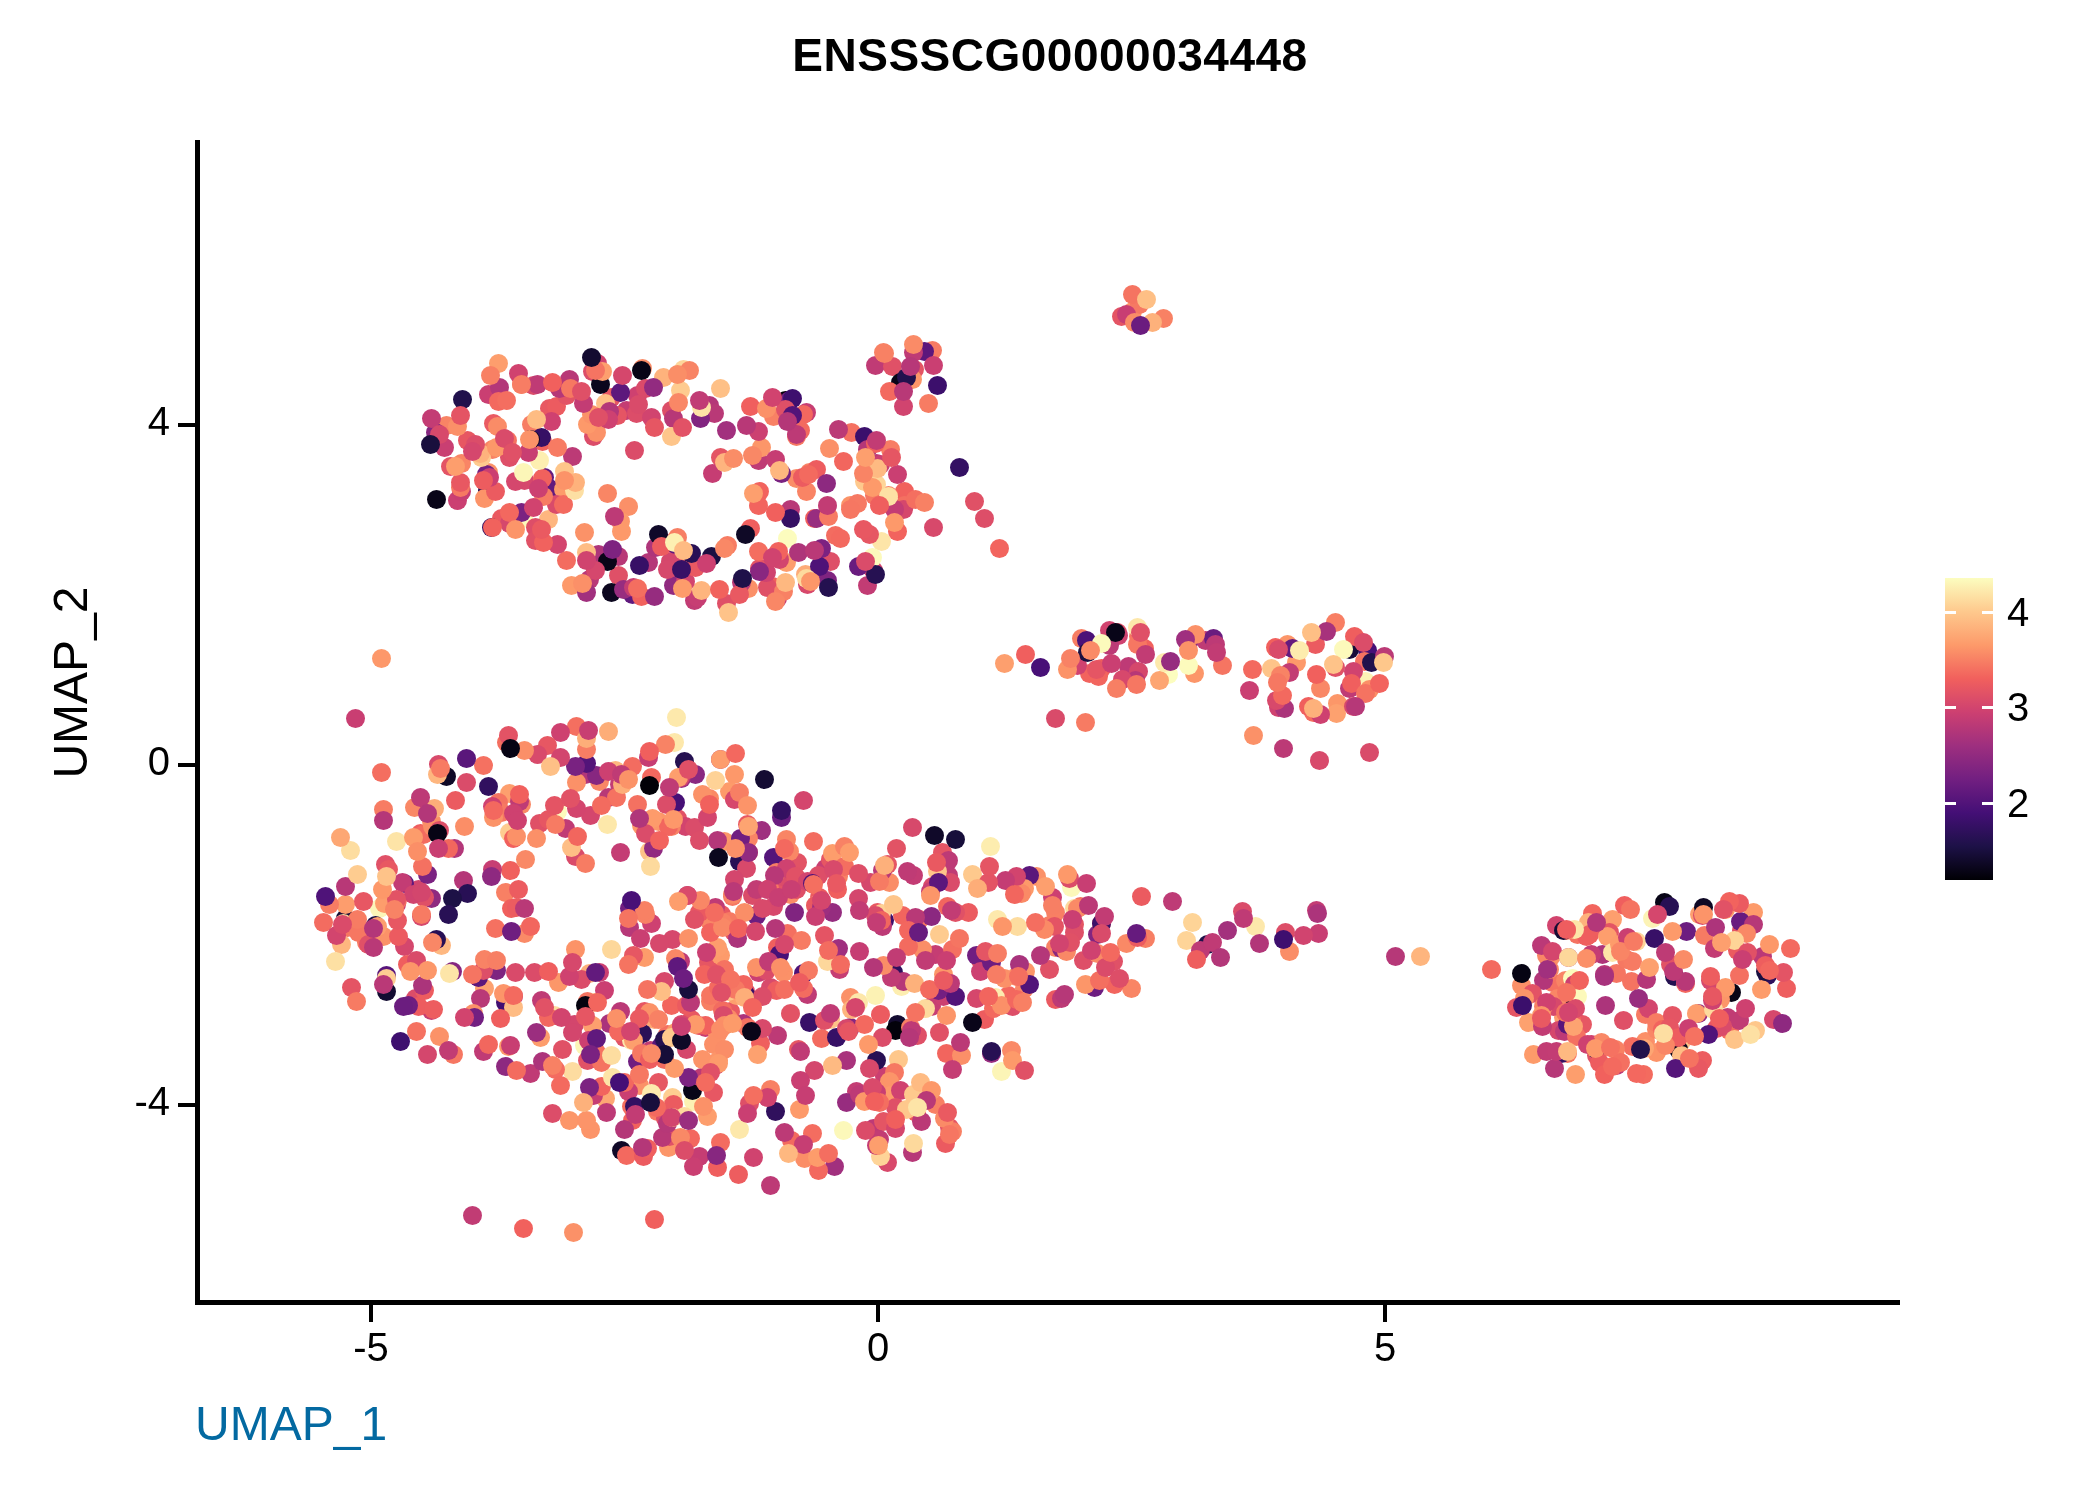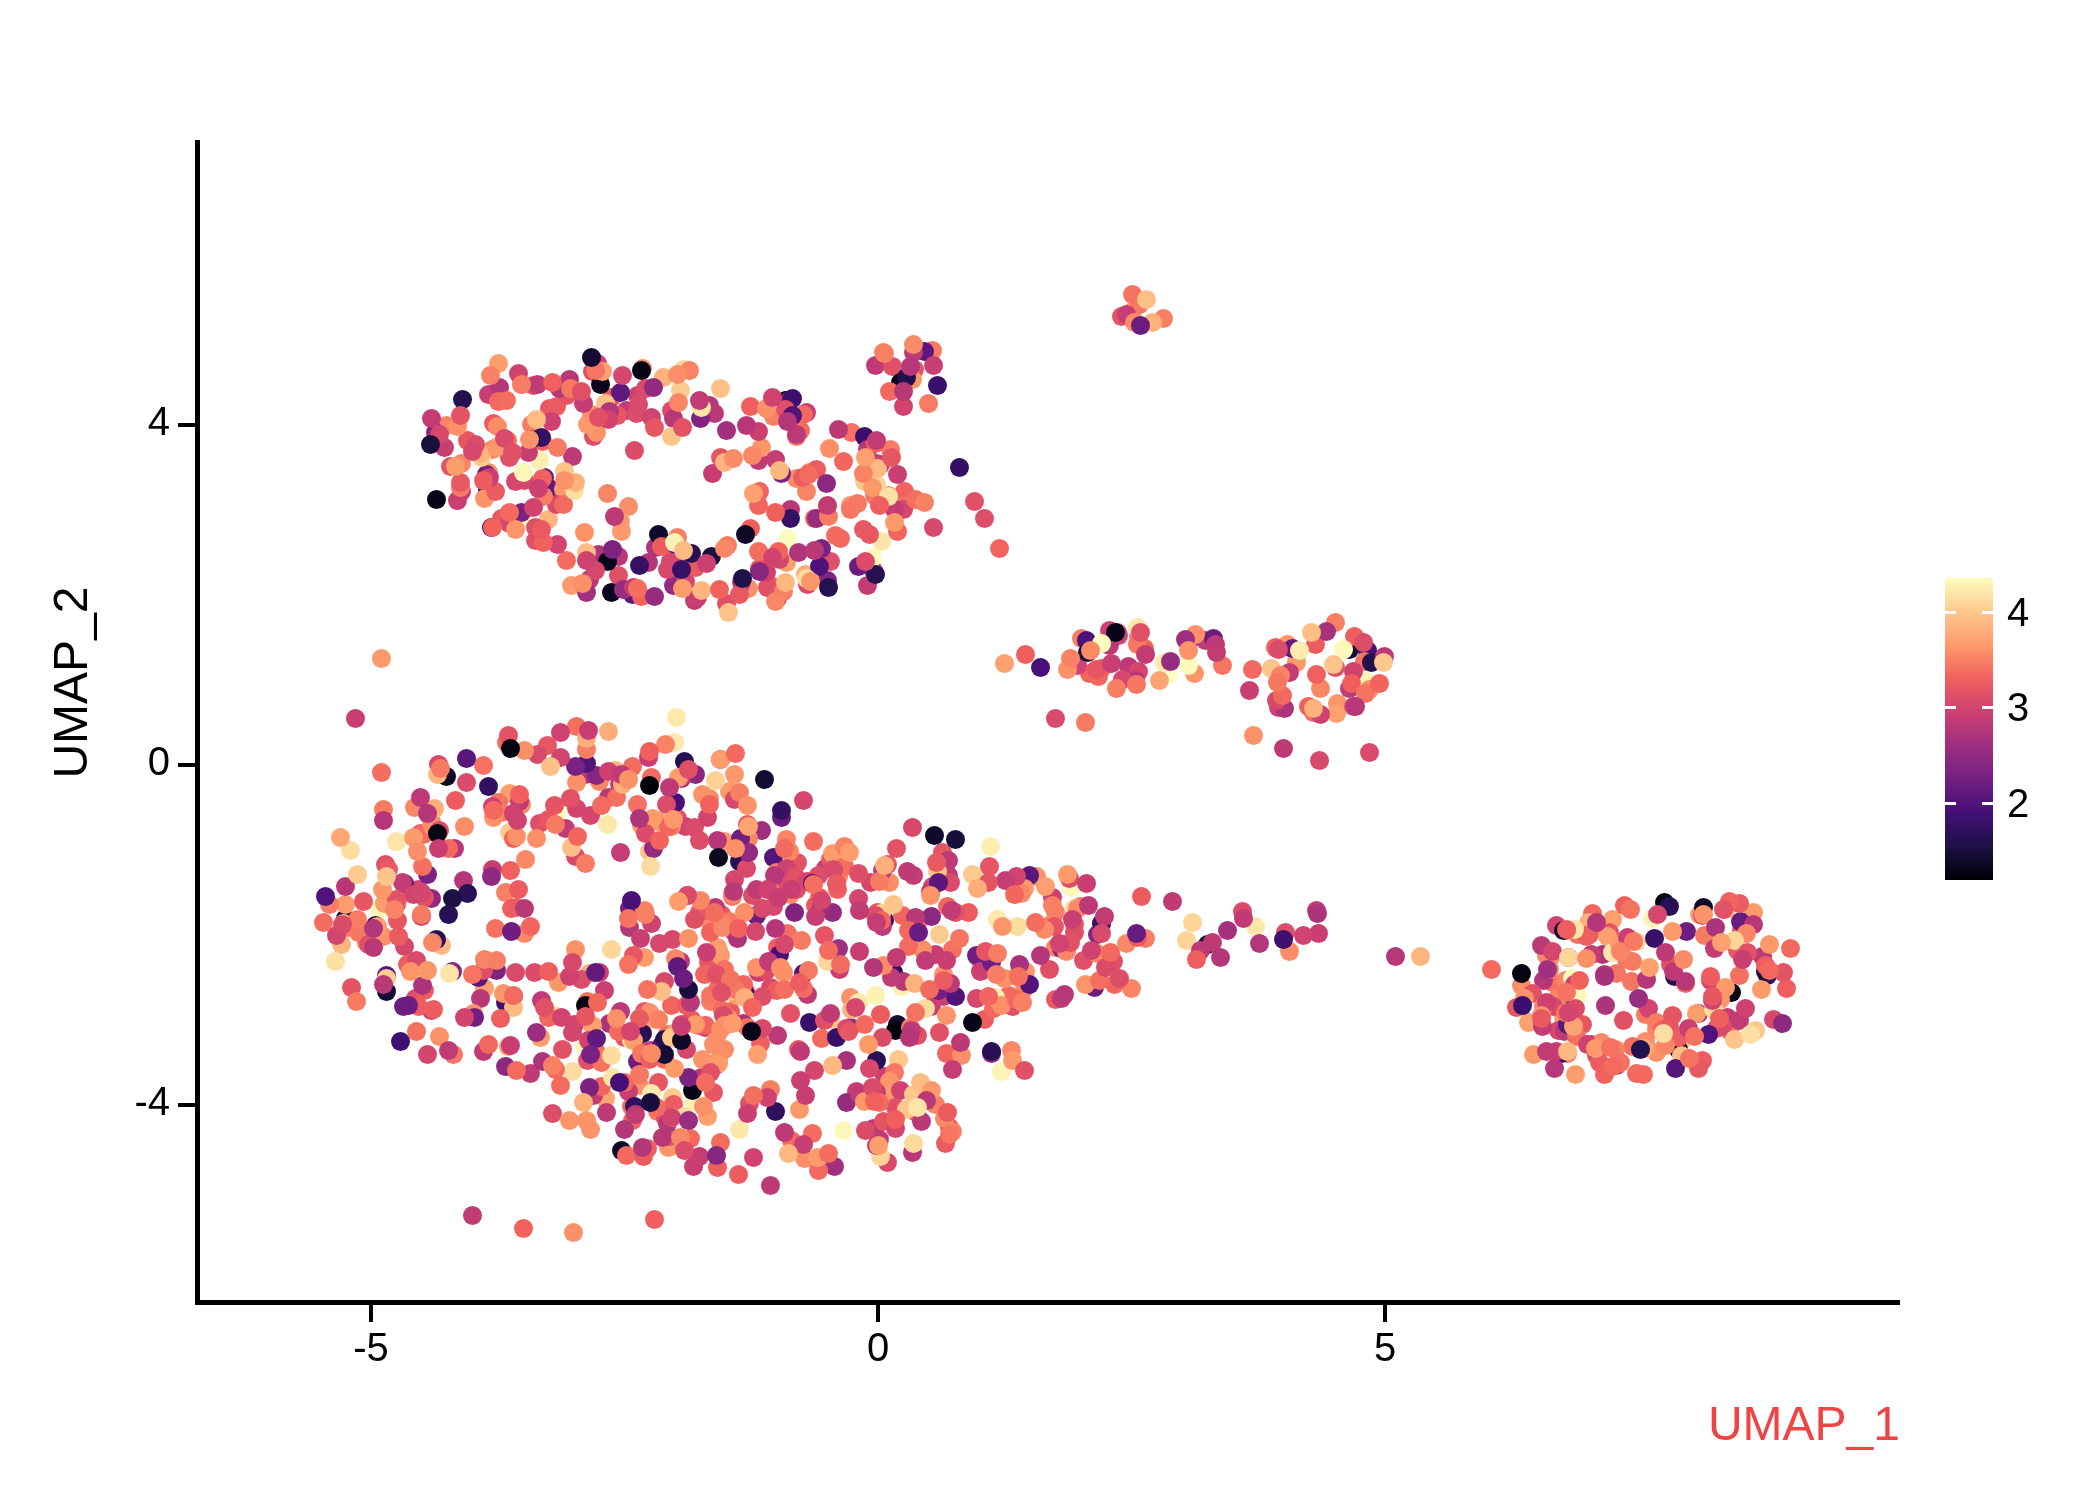--- a/index.html
+++ b/index.html
@@ -69,22 +69,22 @@
     font-size:40px;color:#000;
     text-align:center;
     white-space:nowrap;
   }
 
   
   .axis-title-x{
     position:absolute;
     left:195px;width:1705px;
     top:1396px;
-    text-align:right;
-    font-size:48px;color:#ef4444;
+    text-align:left;
+    font-size:48px;color:#0369a1;
   }
   .axis-title-y{
     position:absolute;
     left:-330px;top:655px;
     width:800px;
     transform:rotate(-90deg);
     transform-origin:center center;
     text-align:center;
     font-size:48px;color:#000;
   }
@@ -122,20 +122,21 @@
     color:#000000;
     transform:translateY(-50%);
     white-space:nowrap;
   }
 </style>
 </head>
 <body>
 
 <div id="plot-root">
 
+  <div class="plot-title">ENSSSCG00000034448</div>
 
   <div class="panel">
     <div id="points-layer">
         <div class="pt" style="left: 659.6px; top: 326.3px; background: rgb(26, 15, 64);"></div>
         <div class="pt" style="left: 302.9px; top: 291.1px; background: rgb(245, 114, 97);"></div>
         <div class="pt" style="left: 395px; top: 222.4px; background: rgb(245, 118, 98);"></div>
         <div class="pt" style="left: 546.2px; top: 256.7px; background: rgb(240, 95, 94);"></div>
         <div class="pt" style="left: 581.5px; top: 412.5px; background: rgb(253, 158, 109);"></div>
         <div class="pt" style="left: 543.7px; top: 438.7px; background: rgb(251, 144, 104);"></div>
         <div class="pt" style="left: 344.5px; top: 259.1px; background: rgb(232, 88, 98);"></div>

